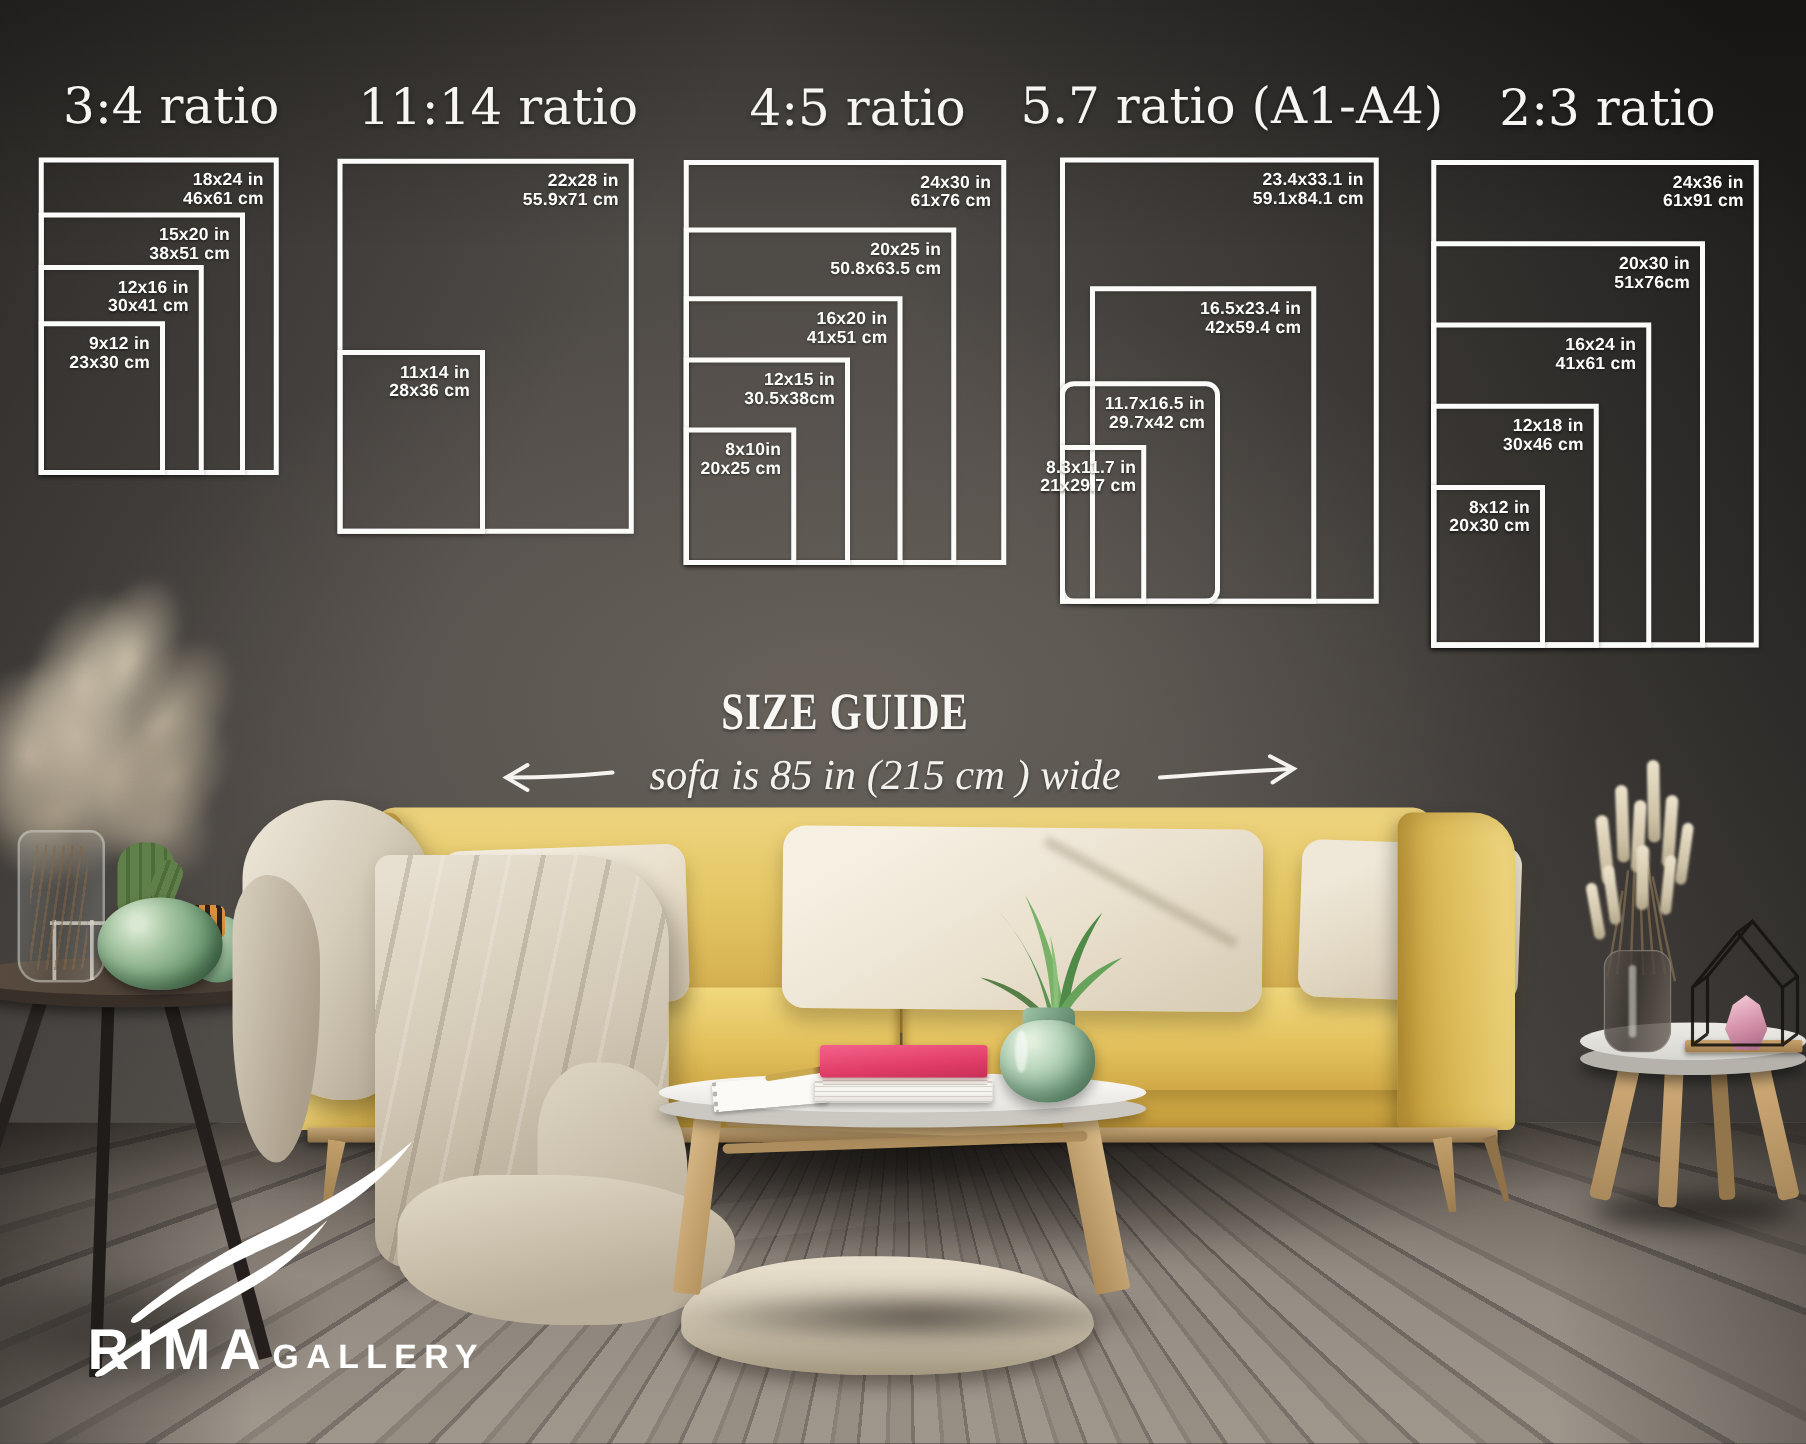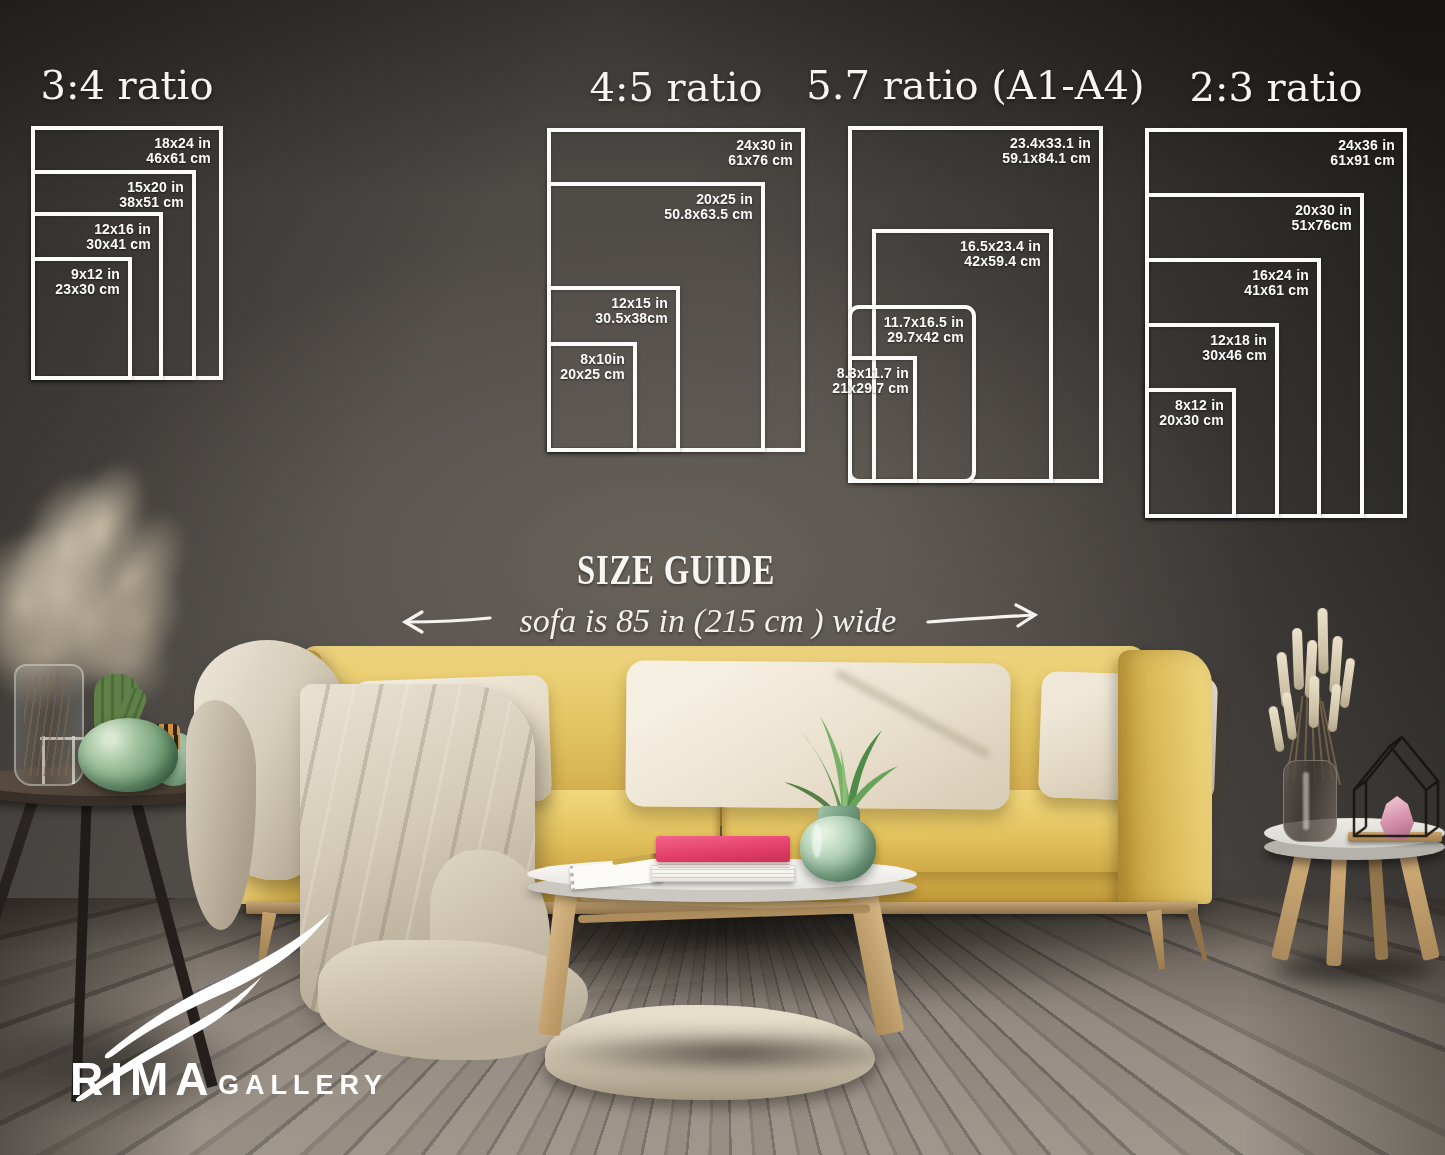--- a/index.html
+++ b/index.html
@@ -14,21 +14,21 @@
     linear-gradient(180deg, rgba(0,0,0,.3), rgba(0,0,0,0) 22%),
     #4f4b47;}
   .floor{position:absolute;left:0;top:898px;width:1445px;height:257px;background:
     linear-gradient(90deg, rgba(15,13,11,.5), rgba(0,0,0,0) 14%, rgba(0,0,0,0) 86%, rgba(15,13,11,.35)),
     linear-gradient(180deg, rgba(28,24,20,.62) 0, rgba(28,24,20,.2) 22%, rgba(0,0,0,0) 48%, rgba(235,225,210,.12) 92%),
     repeating-conic-gradient(from 114deg at 50% -130px, #8b8279 0deg 2.6deg, #7b736b 2.6deg 3.1deg, #948b82 3.1deg 6.1deg, #6a635d 6.1deg 6.5deg);}
   .under-shadow{position:absolute;left:170px;top:852px;width:1105px;height:160px;
     background:radial-gradient(ellipse at 50% 45%, rgba(12,10,8,.85), rgba(12,10,8,0) 70%);filter:blur(8px);}
 
   
-  .panel{position:absolute;}
+  .panel{position:absolute;padding-left:20px;}
   .panel-title{position:absolute;top:-64px;left:-30%;width:160%;text-align:center;
     font-family:"DejaVu Serif","Liberation Serif",serif;font-size:40px;color:#f6f5f2;
     text-shadow:0 2px 4px rgba(0,0,0,.45);white-space:nowrap;}
   .frame{position:absolute;left:0;bottom:0;border:4px solid #fbfbf9;box-sizing:border-box;
     box-shadow:0 1px 4px rgba(0,0,0,.3), inset 0 1px 3px rgba(0,0,0,.2);}
   .frame-label{position:absolute;top:6px;right:8px;text-align:right;
     font:700 14px/1.08 "Liberation Sans","DejaVu Sans",sans-serif;color:#fcfcfa;
     letter-spacing:.2px;text-shadow:0 1px 2px rgba(0,0,0,.55);white-space:nowrap;}
   .frame-label span{display:block;text-align:right;}
   .size-title{position:absolute;left:456px;top:546px;width:440px;text-align:center;
@@ -217,33 +217,54 @@
         </div>
     </div>
     <div class="frame" style="width:101px;height:123px;">
       <div class="frame-label">
           <span>9x12 in</span>
           <span>23x30 cm</span>
         </div>
     </div>
   </section>
 
+  <section class="panel" style="left:270px;top:127px;width:237px;height:300px;">
+    <div class="panel-title">11:14 ratio</div>
+    <div class="frame" style="width:237px;height:300px;">
+      <div class="frame-label">
+          <span>22x28 in</span>
+          <span>55.9x71 cm</span>
+        </div>
+    </div>
+    <div class="frame" style="width:118px;height:147px;">
+      <div class="frame-label">
+          <span>11x14 in</span>
+          <span>28x36 cm</span>
+        </div>
+    </div>
+  </section>
 
   <section class="panel" style="left:547px;top:128px;width:258px;height:324px;">
     <div class="panel-title">4:5 ratio</div>
     <div class="frame" style="width:258px;height:324px;">
       <div class="frame-label">
           <span>24x30 in</span>
           <span>61x76 cm</span>
         </div>
     </div>
     <div class="frame" style="width:218px;height:270px;">
       <div class="frame-label">
           <span>20x25 in</span>
           <span>50.8x63.5 cm</span>
+        </div>
+    </div>
+    <div class="frame" style="width:175px;height:215px;">
+      <div class="frame-label">
+          <span>16x20 in</span>
+          <span>41x51 cm</span>
         </div>
     </div>
     <div class="frame" style="width:133px;height:166px;">
       <div class="frame-label">
           <span>12x15 in</span>
           <span>30.5x38cm</span>
         </div>
     </div>
     <div class="frame" style="width:90px;height:110px;">
       <div class="frame-label">

